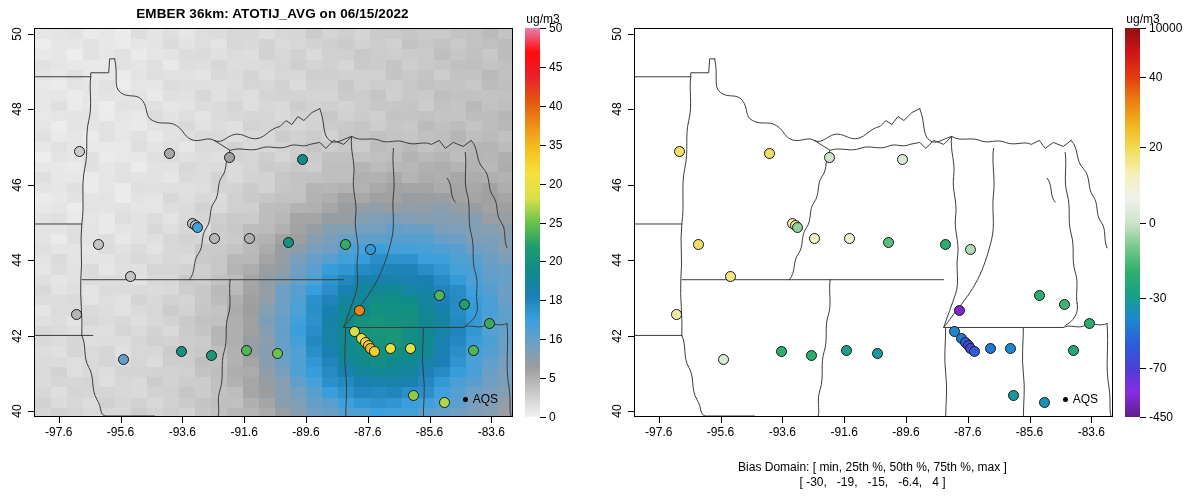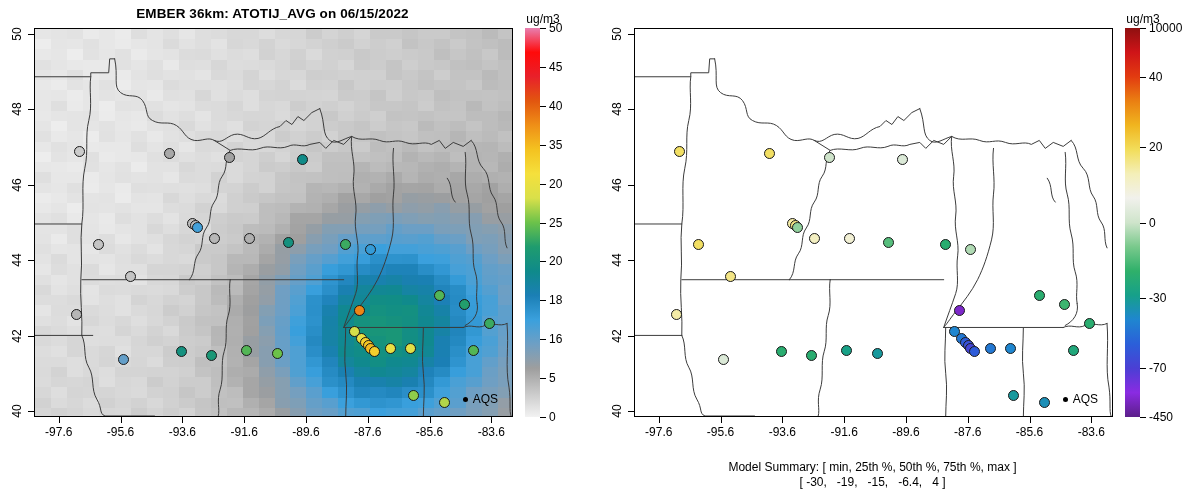--- a/index.html
+++ b/index.html
@@ -1521,17 +1521,17 @@
           <div class="cbtick" style="left: 15px; top: 270.355px;"></div>
           <div class="cblab" style="left: 24px; top: 270.355px;">-30</div>
           <div class="cbtick" style="left: 15px; top: 340.375px;"></div>
           <div class="cblab" style="left: 24px; top: 340.375px;">-70</div>
           <div class="cbtick" style="left: 15px; top: 389px;"></div>
           <div class="cblab" style="left: 24px; top: 389px;">-450</div>
         </div>
     </div>
 
     <div class="caption">
-      <div>Model Summary: [ min, 25th %, 50th %, 75th %, max ]</div>
+      <div>Bias Domain: [ min, 25th %, 50th %, 75th %, max ]</div>
       <div>[ -30,   -19,   -15,   -6.4,   4 ]</div>
     </div>
   </div>
 </div>
 
 </body></html>

